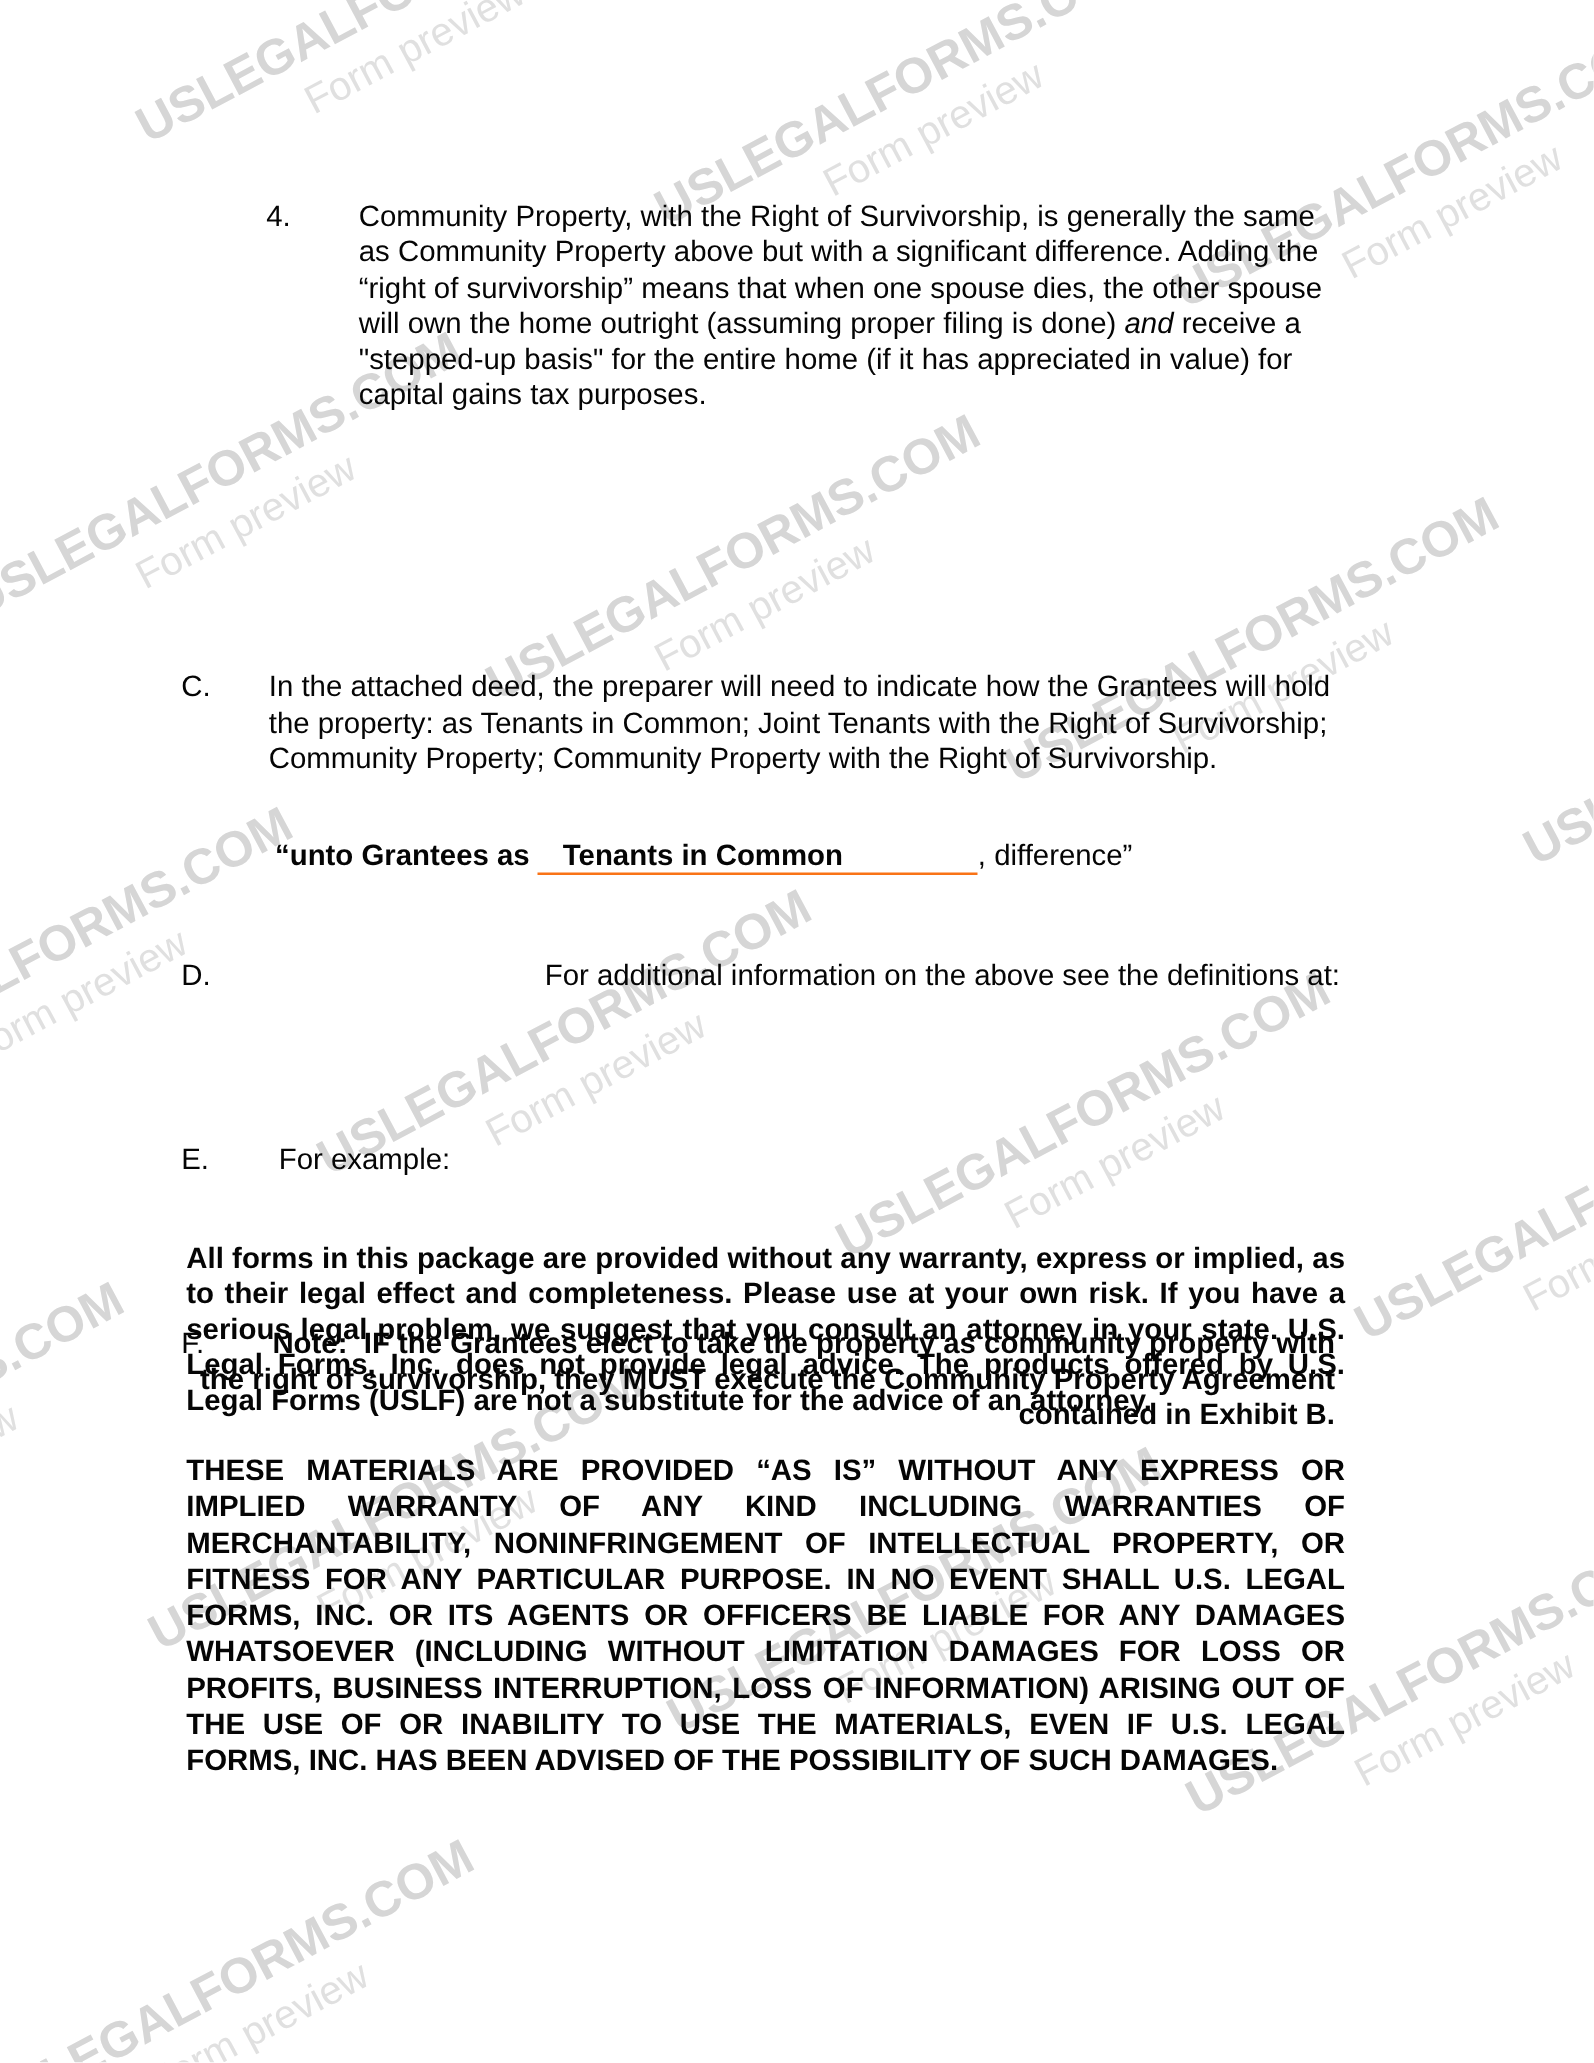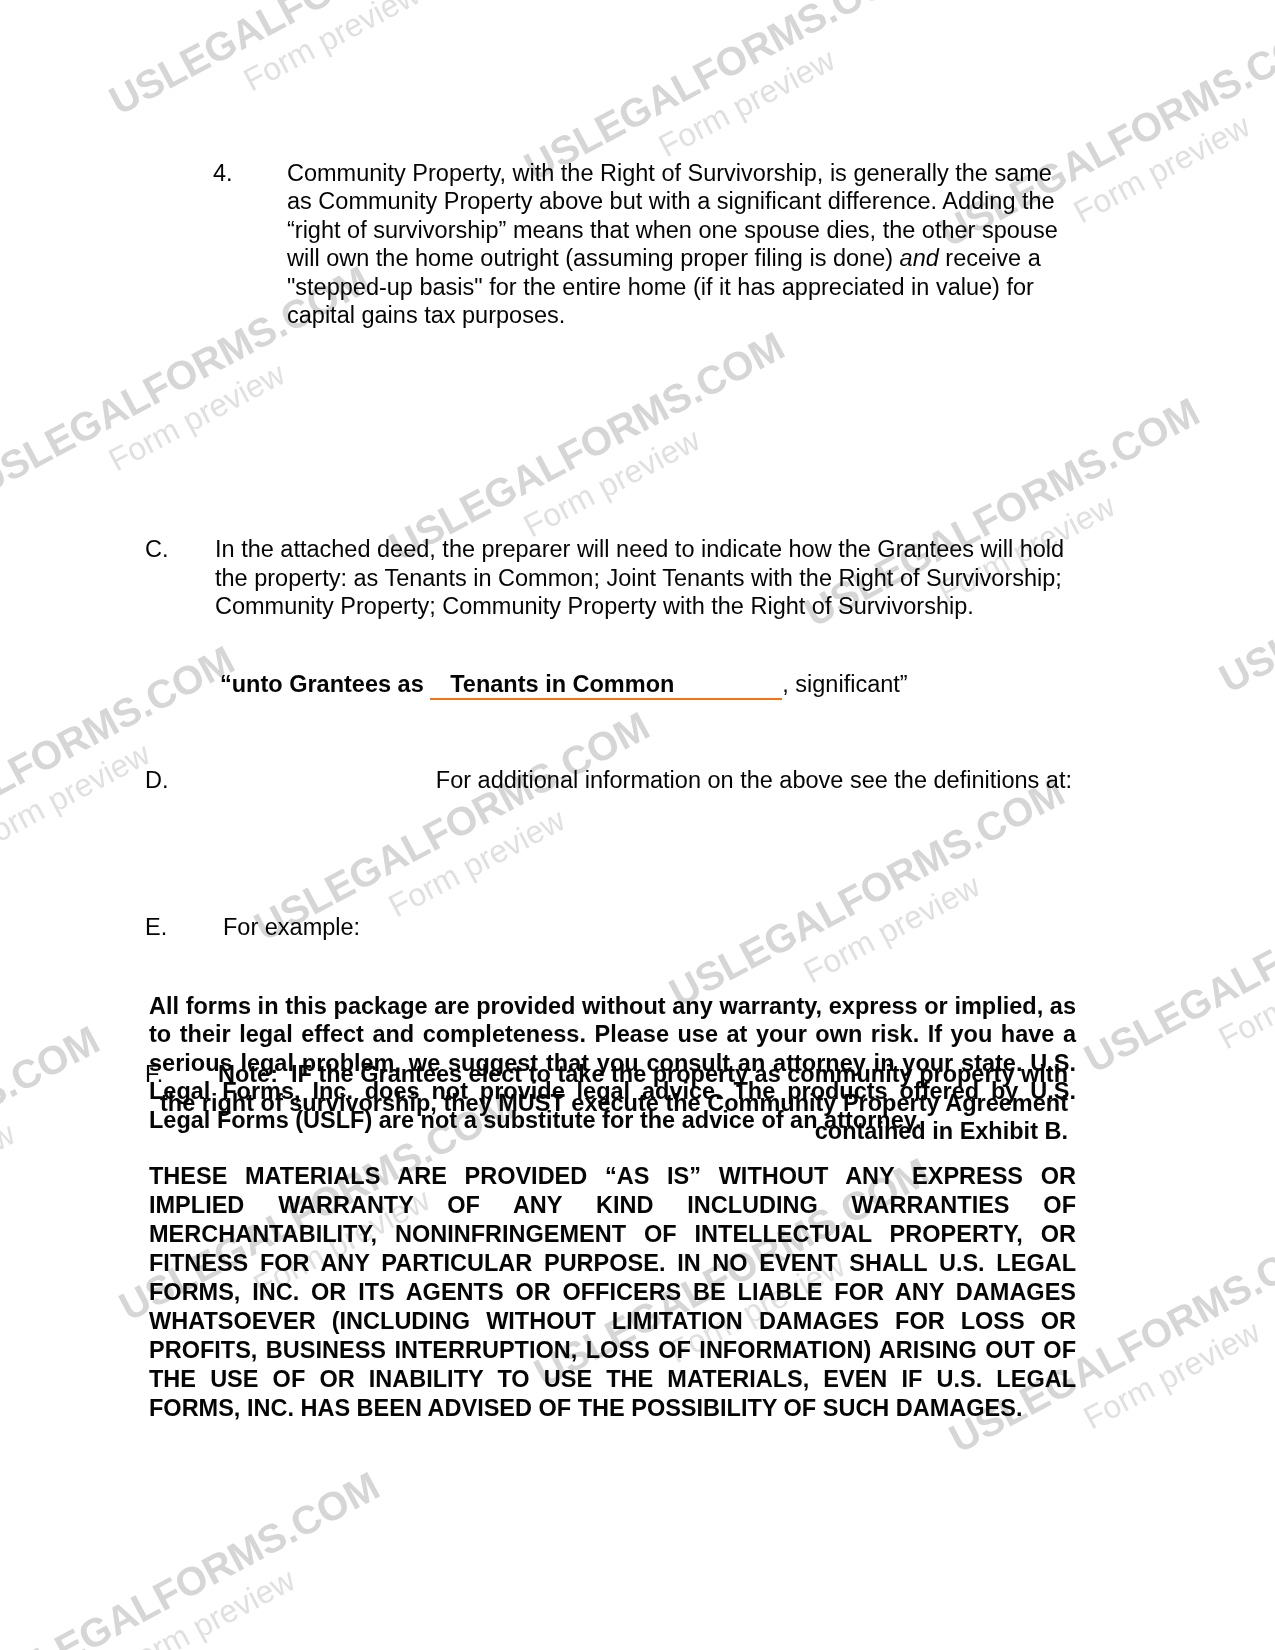--- a/index.html
+++ b/index.html
@@ -150,21 +150,21 @@
       <p class="d-text">For additional information on the above see the definitions at:</p>
     </div>
 
 
     <div class="block hang" style="top:613px">
       <span class="label">E.</span>
       <p class="e-text">For example:</p>
     </div>
 
     <div class="block example-line" style="top:670px">
-      <span>“unto Grantees as&nbsp;</span><span class="blank"><span>Tenants in Common</span></span><span class="example-tail">, significant”</span>
+      <span>“unto Grantees as&nbsp;</span><span class="blank"><span>Tenants in Common</span></span><span class="example-tail">, difference”</span>
     </div>
 
     <div class="block hang" style="top:728px">
       <span class="label f-label">F.</span>
       <p class="f-para">Note:&nbsp; IF the Grantees elect to take the property as community property with the right of survivorship, they MUST execute the Community Property Agreement contained in Exhibit B.</p>
     </div>
 
 
 
     <p class="block just bold" style="top:988px">All forms in this package are provided without any warranty, express or implied, as to their legal effect and completeness. Please use at your own risk. If you have a serious legal problem, we suggest that you consult an attorney in your state. U.S. Legal Forms, Inc. does not provide legal advice. The products offered by U.S. Legal Forms (USLF) are not a substitute for the advice of an attorney.</p>

